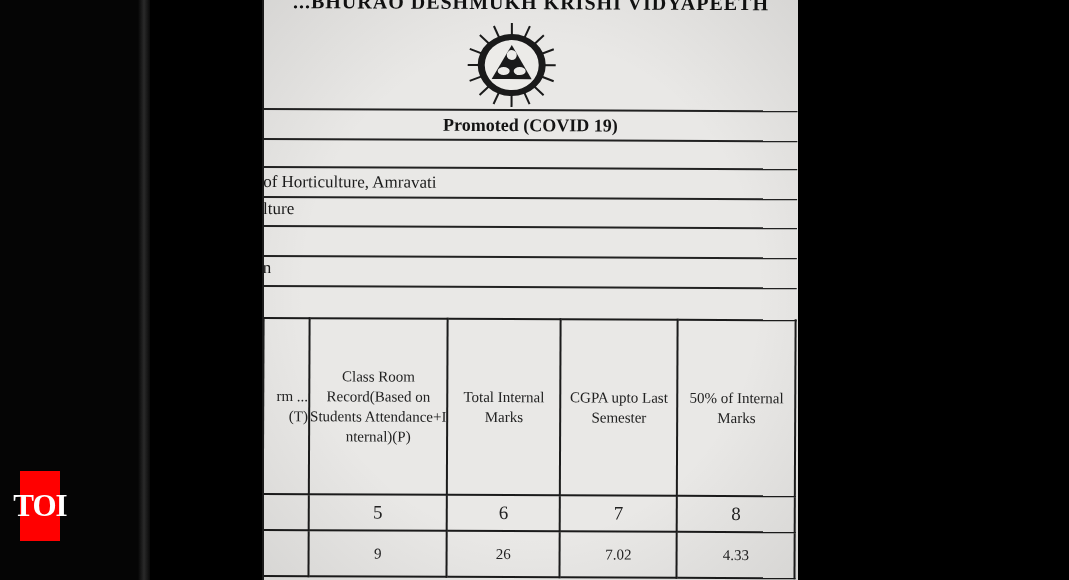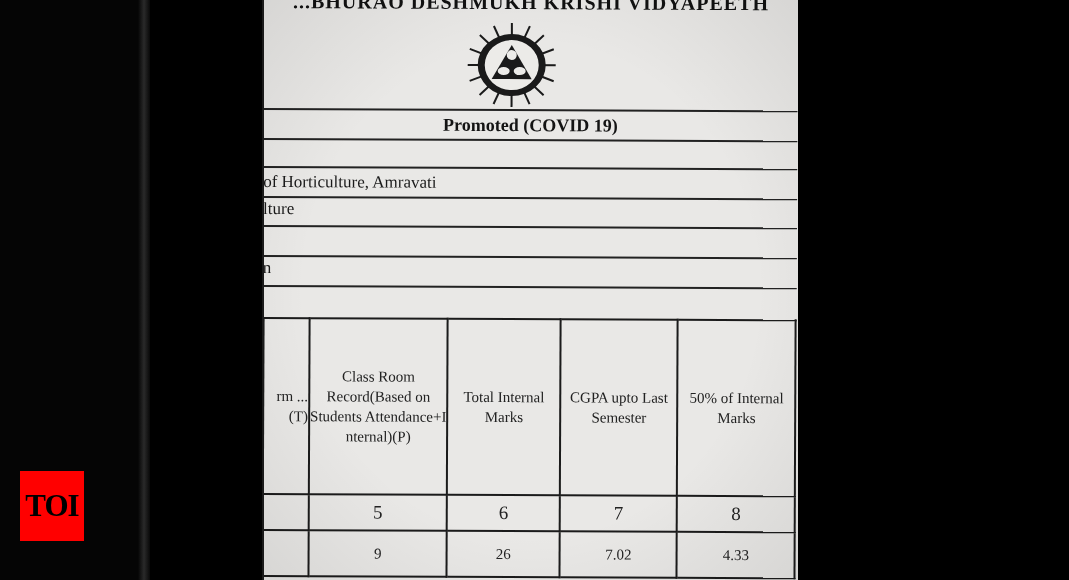--- a/index.html
+++ b/index.html
@@ -3,22 +3,22 @@
 <meta charset="utf-8">
 <style>
   html, body { margin:0; padding:0; }
   body {
     width:1069px; height:580px; overflow:hidden; position:relative;
     background:#000; font-family:"Liberation Serif","DejaVu Serif",serif;
   }
   .left-panel { position:absolute; left:0; top:0; width:148px; height:580px; background:#050505; }
   .left-edge { position:absolute; left:138px; top:0; width:12px; height:580px;
     background:linear-gradient(to right,#050505,#2a2a2a 50%,#080808); }
-  .toi-logo { position:absolute; left:20px; top:471px; width:64px; height:70px; background:#ff0000;
-    color:#000000; font-family:"Liberation Serif",serif; font-weight:bold; font-size:31px;
+  .toi-logo { position:absolute; left:20px; top:471px; width:40px; height:70px; background:#ff0000;
+    color:#ffffff; font-family:"Liberation Serif",serif; font-weight:bold; font-size:31px;
     display:flex; align-items:center; justify-content:center; letter-spacing:-1px; }
   .doc { position:absolute; left:262px; top:0; width:534px; height:580px; background:#e9e8e6; overflow:hidden;
     border-left:2px solid #1a1a1a; }
   .doc-inner { position:absolute; left:0; top:0; width:534px; height:580px; transform:rotate(0.25deg); transform-origin:0 0; }
   .uni-title { position:absolute; left:0; top:-10px; width:534px; text-align:center; font-weight:bold;
     font-size:20px; letter-spacing:1px; color:#111; white-space:nowrap; }
   .emblem { position:absolute; left:200px; top:20px; width:96px; height:88px; }
   .hline { position:absolute; left:0; width:534px; height:2px; background:#222; }
   .promoted { position:absolute; left:0; top:114px; width:534px; text-align:center;
     font-weight:bold; font-size:18px; color:#141414; }

